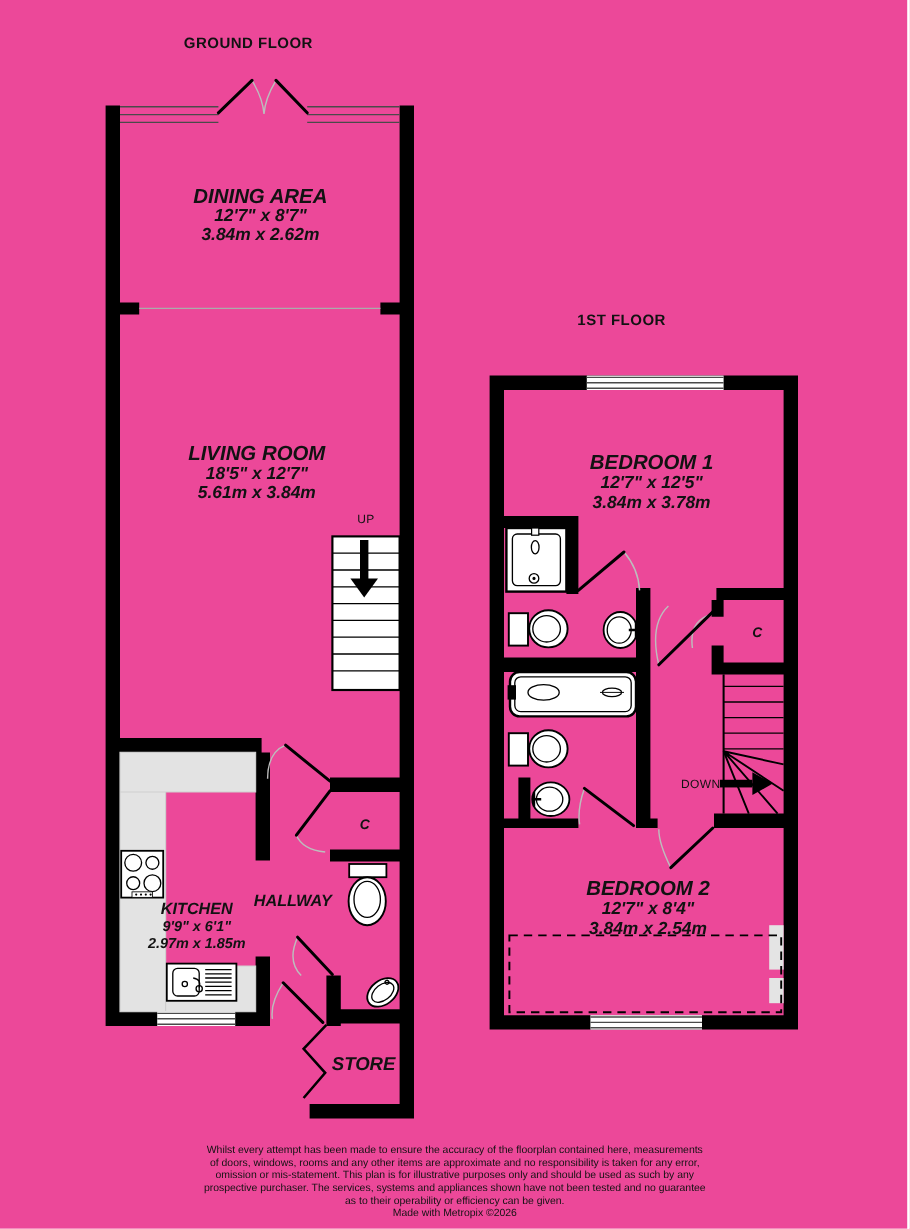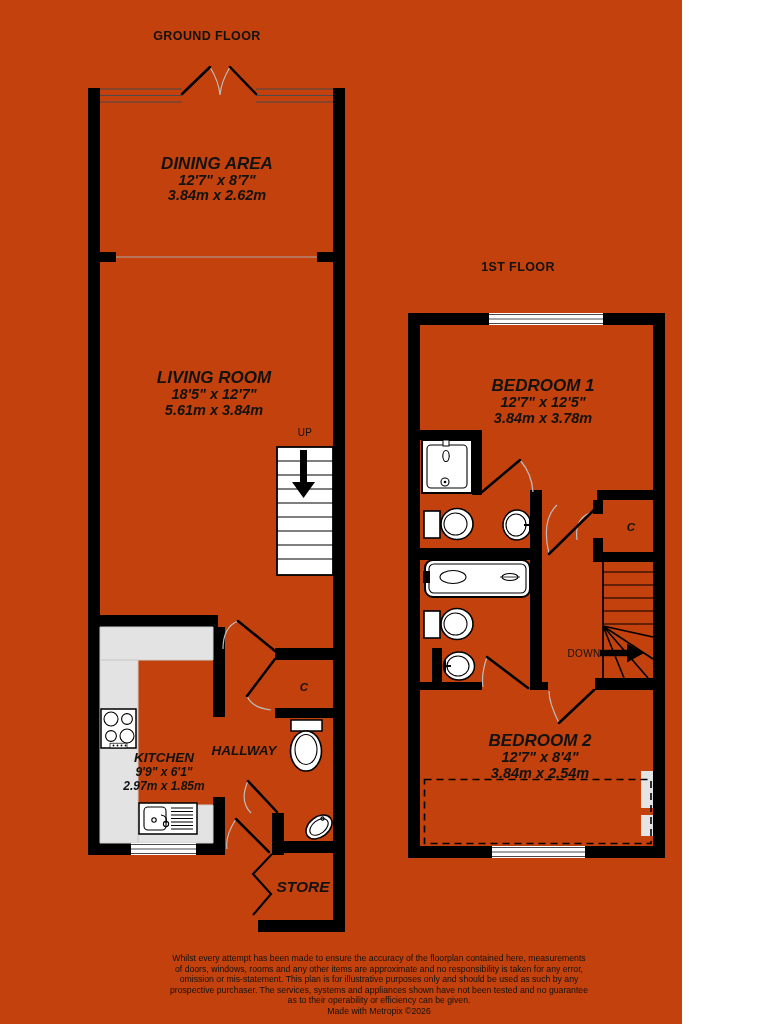--- a/index.html
+++ b/index.html
@@ -1,16 +1,16 @@
 <!DOCTYPE html>
 <html><head>
 <meta charset="utf-8">
 <style>
   html,body{margin:0;padding:0;background:#fff;}
-  #canvas{position:relative;width:682px;height:1024px;background:#c2410c;overflow:hidden;
+  #canvas{position:relative;width:756px;height:1024px;background:#ec4899;overflow:hidden;
           font-family:"Liberation Sans",sans-serif;}
   svg{position:absolute;left:0;top:0;}
   text{fill:#121212;}
   .t-title{font:700 12.5px "Liberation Sans",sans-serif;letter-spacing:.4px;}
   .t-room {font:italic 700 17px "Liberation Sans",sans-serif;}
   .t-dim  {font:italic 700 14.5px "Liberation Sans",sans-serif;}
   .t-room-sm{font:italic 700 13.5px "Liberation Sans",sans-serif;}
   .t-dim-sm {font:italic 700 12px "Liberation Sans",sans-serif;}
   .t-hall {font:italic 700 13.5px "Liberation Sans",sans-serif;}
   .t-c    {font:italic 700 11.5px "Liberation Sans",sans-serif;}

